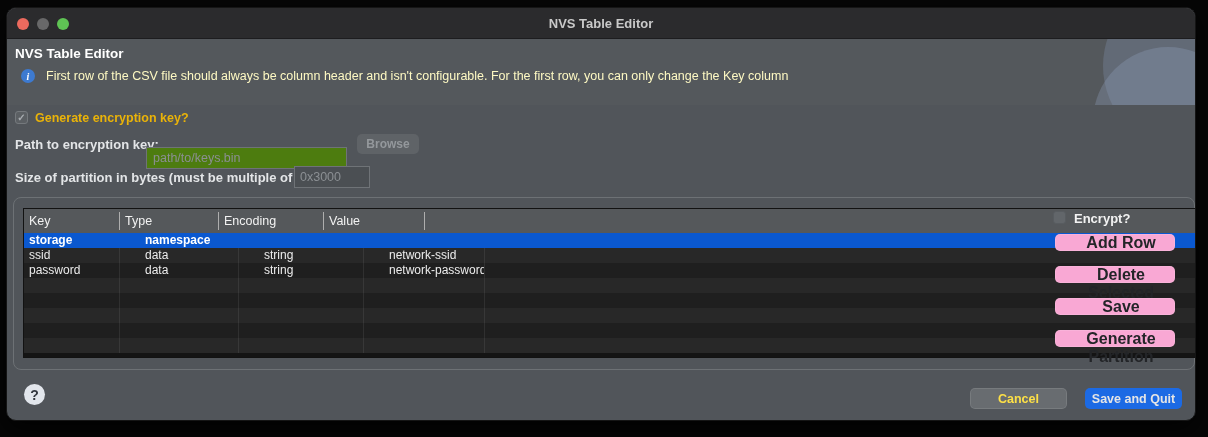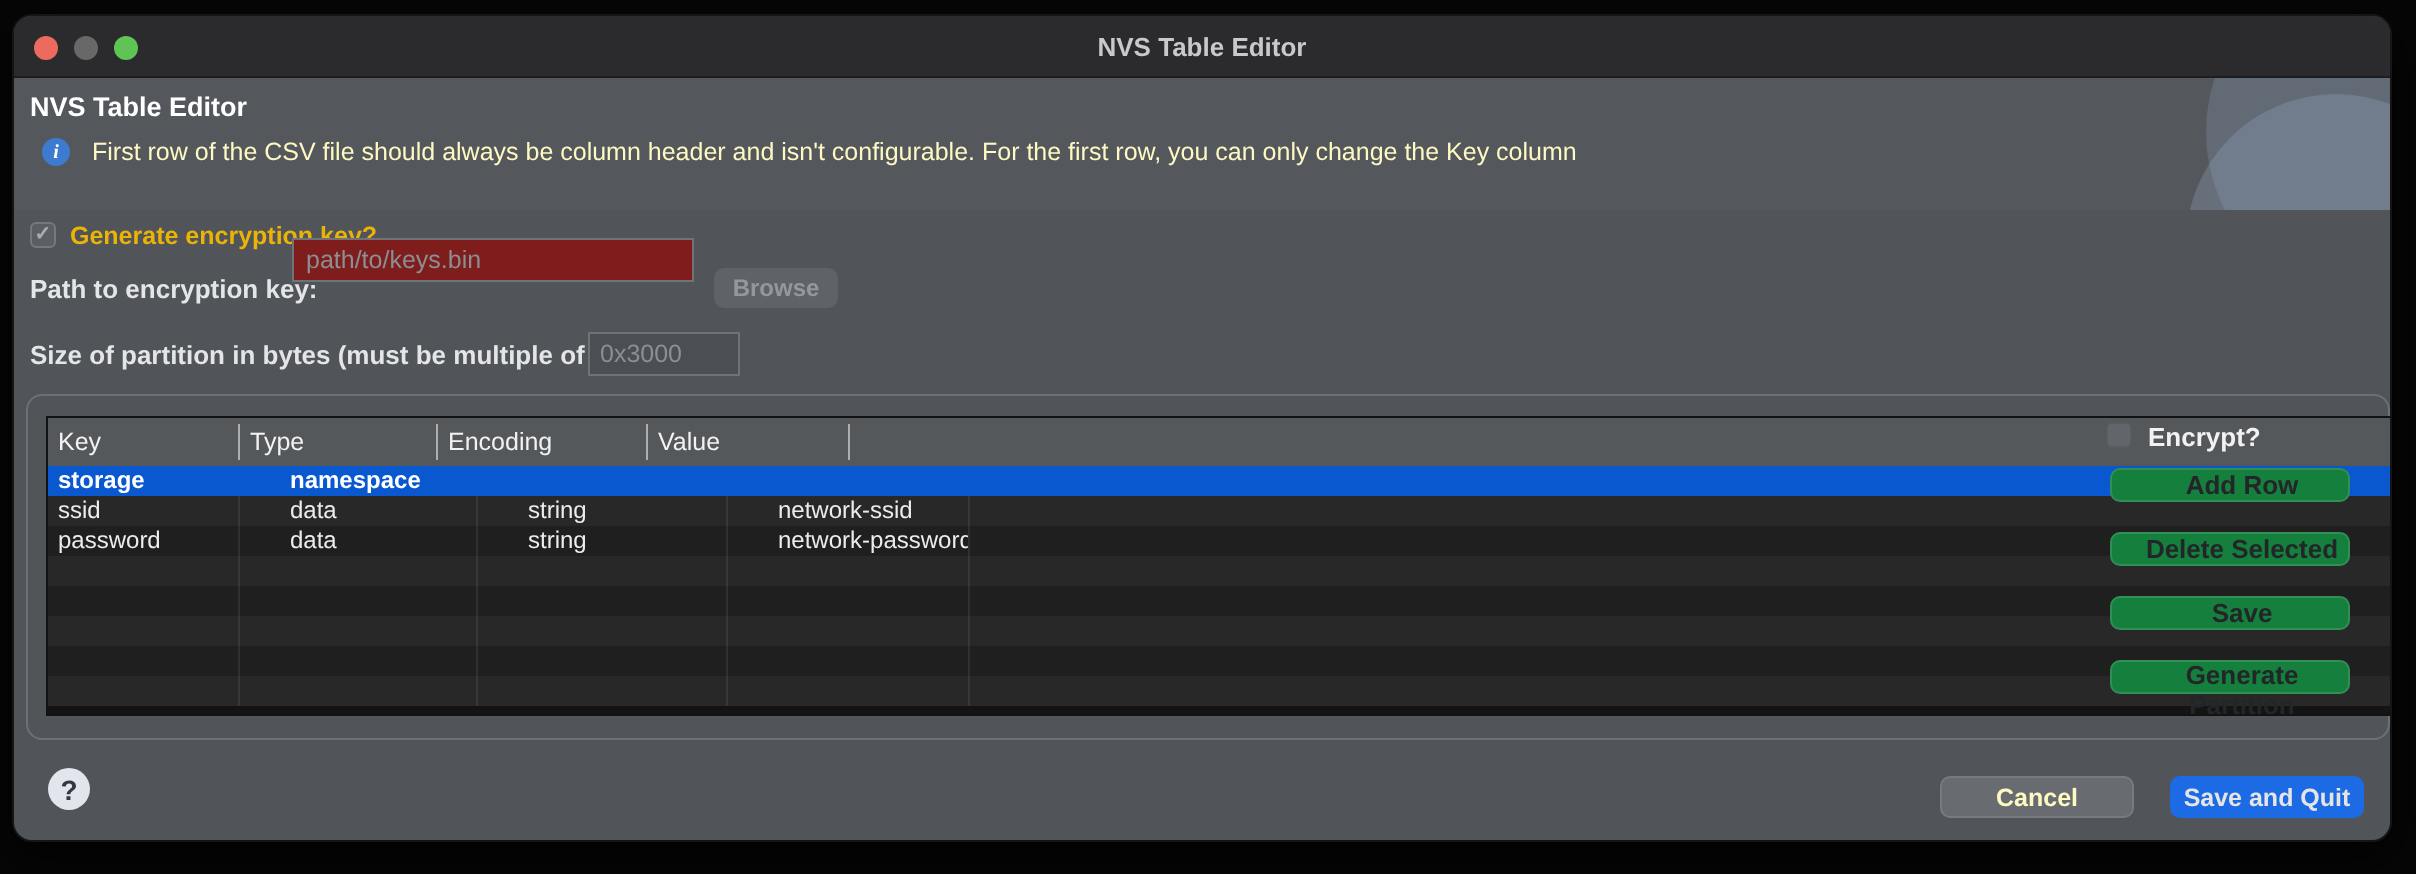--- a/index.html
+++ b/index.html
@@ -34,22 +34,22 @@
   .decor .c2 { position:absolute; right:-78px; top:-58px; width:170px; height:170px; border-radius:50%;
     background:rgba(125,140,165,0.35); }
 
   
   .checkbox { position:absolute; width:13px; height:13px; border-radius:3px; }
   .cb-genkey { left:8px; top:103px; background:#5b5f63; border:1px solid #75797d; color:#a9adb1;
     font-size:10px; font-weight:bold; text-align:center; line-height:11px; }
   .cb-genkey-label { position:absolute; left:28px; top:103px; font-size:12.5px; font-weight:bold; color:#eab308; }
 
   .path-label { position:absolute; left:8px; top:129px; font-size:13px; font-weight:bold; color:#e3e5e7; }
-  .path-input { position:absolute; left:139px; top:111px; width:201px; height:22px;
-    background:#7f1d1d; border:1px solid #6f7377; color:#e6e6e6; font-size:12.5px; padding:0 6px;
+  .path-input { position:absolute; left:139px; top:139px; width:201px; height:22px;
+    background:#4d7c0f; border:1px solid #6f7377; color:#e6e6e6; font-size:12.5px; padding:0 6px;
     font-family:"Liberation Sans",sans-serif; }
   .path-input::placeholder { color:#8b8f93; }
   .browse-btn { position:absolute; left:350px; top:126px; width:62px; height:20px;
     background:#5f6367; border:none; border-radius:5px; color:#94989c; font-size:12px; font-weight:bold;
     font-family:"Liberation Sans",sans-serif; }
 
   .size-label { position:absolute; left:8px; top:162px; font-size:13px; font-weight:bold; color:#e3e5e7; }
   .size-input { position:absolute; left:287px; top:158px; width:76px; height:22px;
     background:#4b4f53; border:1px solid #6f7377; color:#e6e6e6; font-size:12.5px; padding:0 5px;
     font-family:"Liberation Sans",sans-serif; }
@@ -74,30 +74,30 @@
     border-right:1px solid rgba(255,255,255,0.08); overflow:hidden; white-space:nowrap; }
   .td.filler { border-right:none; flex:1; }
   .trow.selected { background:#0a58d0 !important; }
   .trow.selected .td { font-weight:bold; color:#ffffff; border-right-color:transparent; }
   .table-bottom { height:6px; background:#141414; }
 
   
   .cb-encrypt { left:1046px; top:203px; background:#62666a; border:1px solid #585c60; }
   .cb-encrypt-label { position:absolute; left:1067px; top:203px; font-size:13px; font-weight:bold; color:#f2f2f2; }
   .side-btn { position:absolute; left:1048px; width:120px; height:17px; border:none; border-radius:5px;
-    background:#15803d; color:#232528; font-size:13px; font-weight:bold;
+    background:#f9a8d4; color:#232528; font-size:16px; font-weight:bold;
     font-family:"Liberation Sans",sans-serif; box-shadow:inset 0 0 0 1px rgba(255,255,255,0.12);padding-left:12px; }
   .side-btn:nth-of-type(1) { top:226px; }
 
   
   .help-btn { position:absolute; left:17px; top:376px; width:21px; height:21px; border-radius:50%;
     background:#e2e6ec; border:none; color:#33373f; font-size:14px; font-weight:bold;
     font-family:"Liberation Sans",sans-serif; line-height:20px; text-align:center; }
   .cancel-btn { position:absolute; left:963px; top:380px; width:97px; height:21px; border:none; border-radius:5px;
-    background:#686c70; color:#fef9c3; font-size:12.5px; font-weight:bold;
+    background:#686c70; color:#fde047; font-size:12.5px; font-weight:bold;
     font-family:"Liberation Sans",sans-serif; box-shadow:inset 0 0 0 1px rgba(255,255,255,0.10); }
   .savequit-btn { position:absolute; left:1078px; top:380px; width:97px; height:21px; border:none; border-radius:5px;
     background:#1c6ae4; color:#e5e5e5; font-size:12.5px; font-weight:bold;
     font-family:"Liberation Sans",sans-serif; }
 </style>
 </head>
 <body>
 
 <div class="stage">
   <div class="window">

